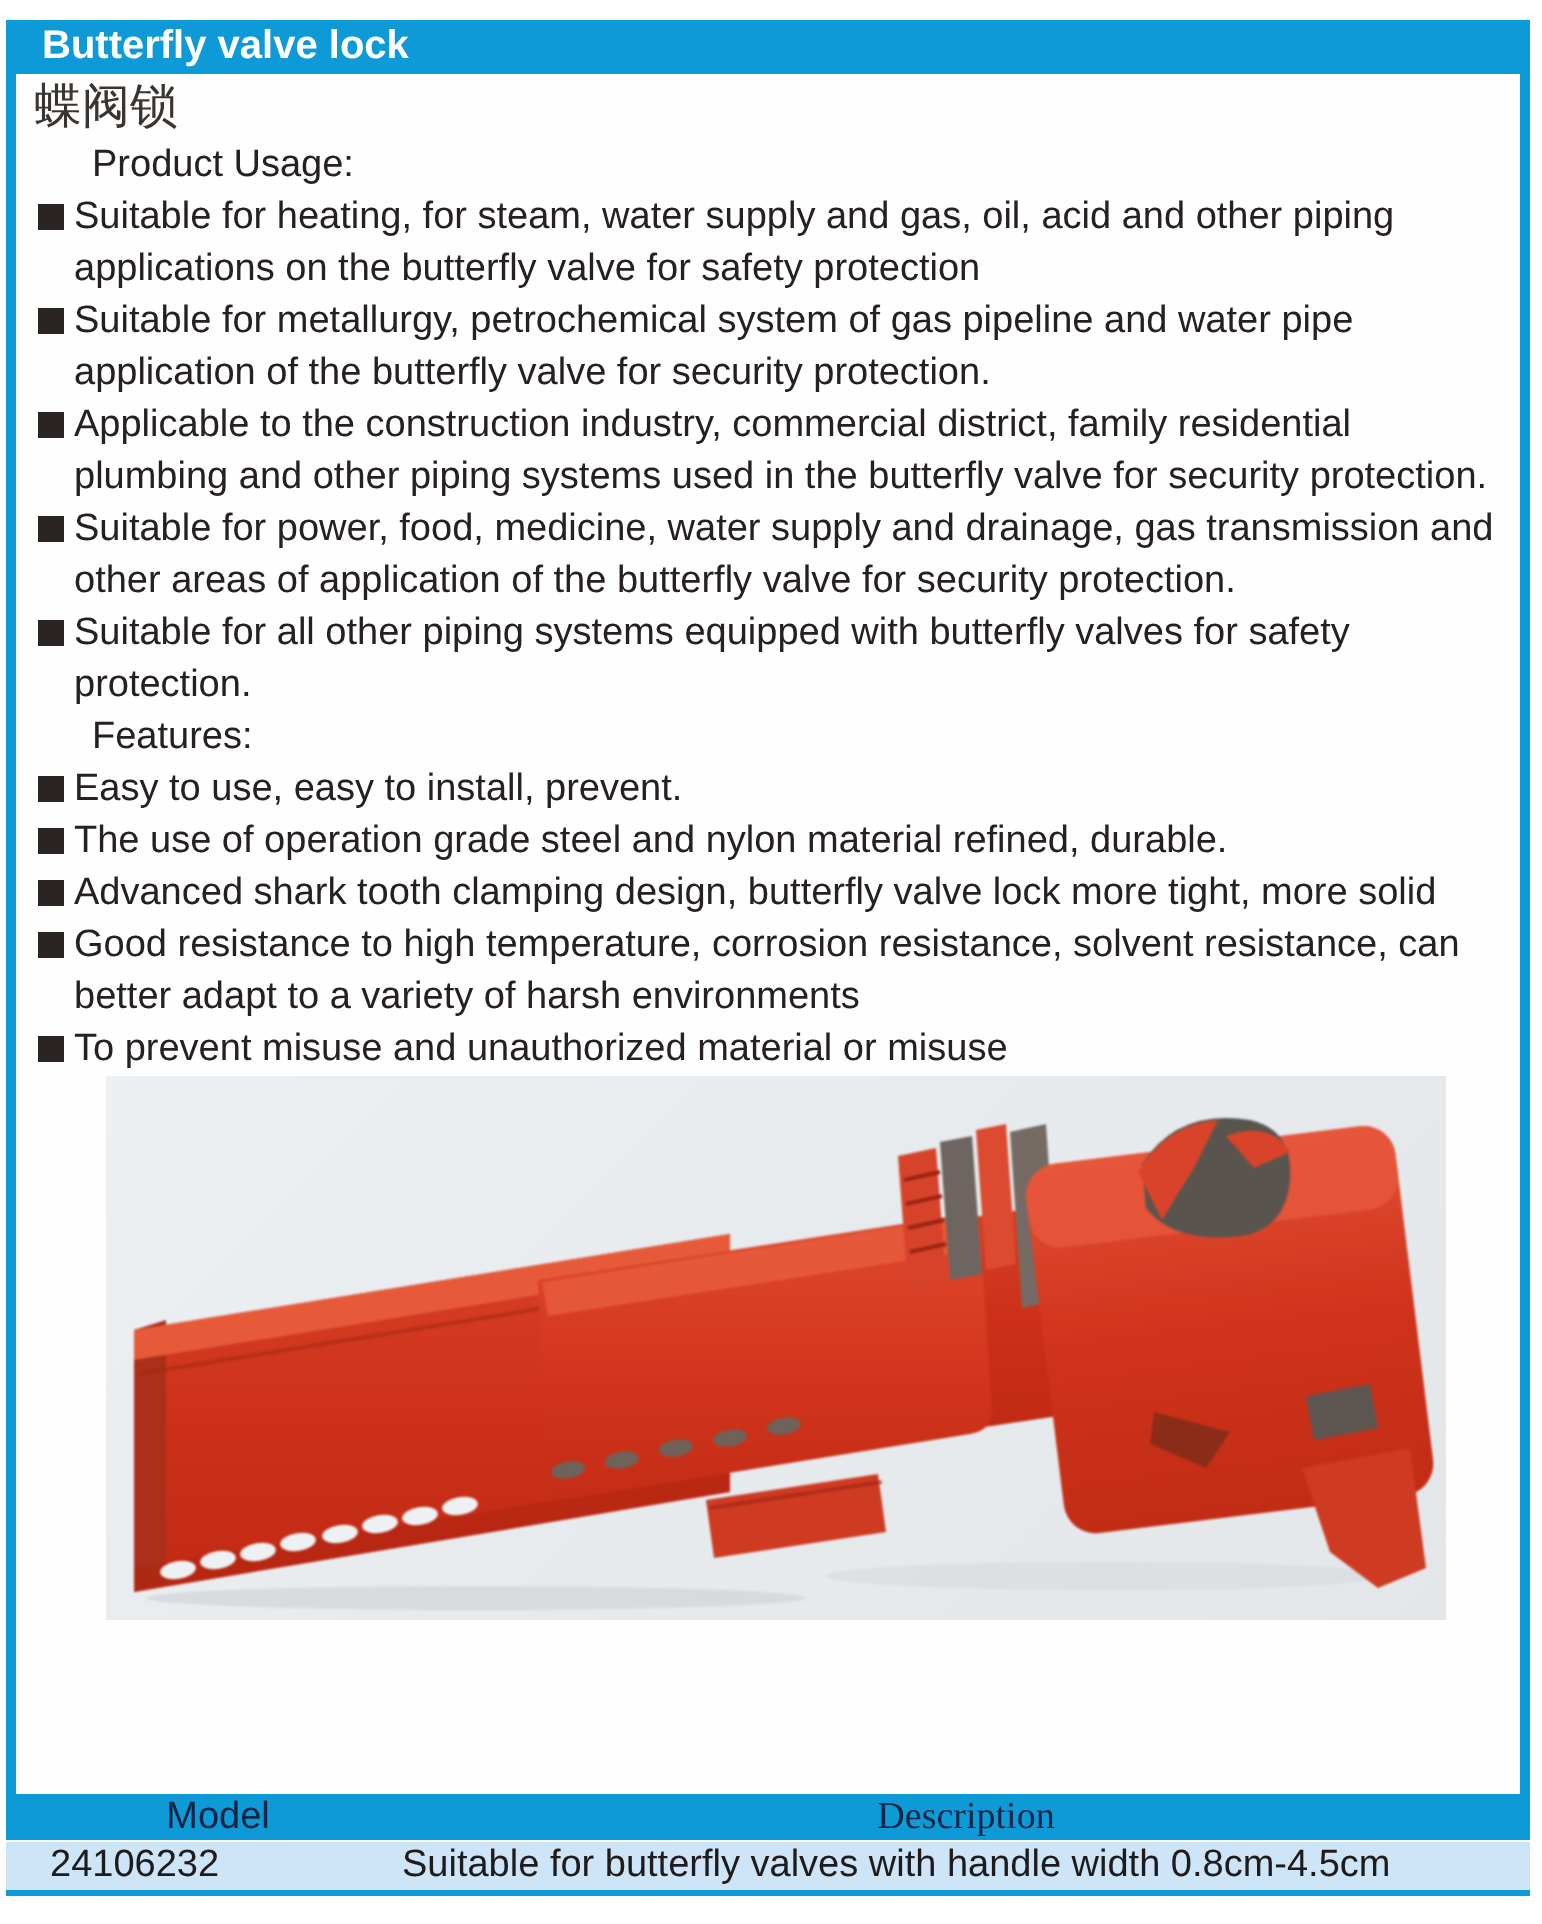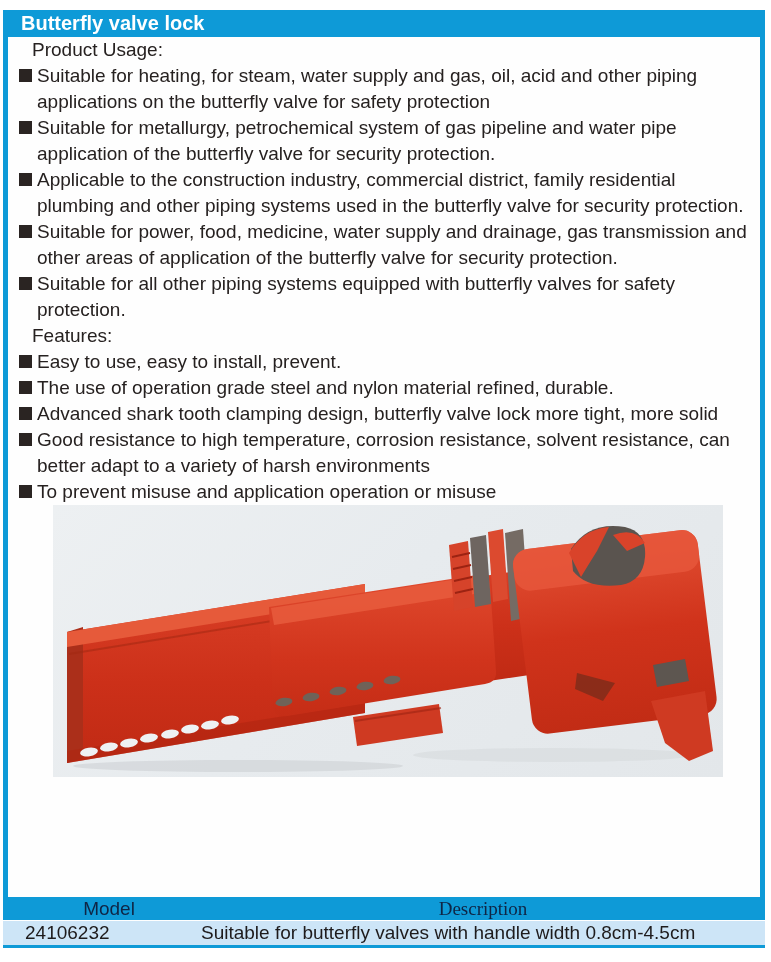--- a/index.html
+++ b/index.html
@@ -22,21 +22,21 @@
     position:absolute;left:3px;top:37px;width:752px;height:910px;
     border-left:5px solid var(--accent-blue,#0e9ad7);
     border-right:5px solid var(--accent-blue,#0e9ad7);
     box-sizing:content-box;background:#fefefe;
   }
   .content{height:860px;overflow:hidden;}
   .subtitle-cn{
     font-size:24px;line-height:28px;color:#3a3530;margin:3px 0 2px 0;padding-left:9px;
   }
   .textblock{font-size:19px;line-height:26px;padding-right:10px;}
-  .list-heading{padding-left:24px;}
+  .list-heading{padding-left:38px;}
   .bullet-item{display:flex;align-items:flex-start;padding-left:11px;}
   .bullet-sq{
     flex:0 0 auto;width:13px;height:13px;background:#2a2422;margin:6px 5px 0 0;
   }
   .bullet-text{flex:1;}
   .photo{
     width:670px;height:272px;margin:0 0 0 45px;
     background:linear-gradient(135deg,#edf0f2 0%,#e7ebee 45%,#e3e7ea 100%);
     position:relative;overflow:hidden;
   }
@@ -63,20 +63,21 @@
 
 <div class="page">
 
   <div class="titlebar">
     <span class="title">Butterfly valve lock</span>
   </div>
 
   <div class="frame">
     <div class="content">
 
+      <div class="subtitle-cn">蝶阀锁</div>
 
       <div class="textblock">
         <div class="list-heading">Product Usage:</div>
 
         <div class="bullet-item">
           <span class="bullet-sq"></span>
           <span class="bullet-text">Suitable for heating, for steam, water supply and gas, oil, acid and other piping applications on the butterfly valve for safety protection</span>
         </div>
         <div class="bullet-item">
           <span class="bullet-sq"></span>
@@ -108,21 +109,21 @@
         <div class="bullet-item">
           <span class="bullet-sq"></span>
           <span class="bullet-text">Advanced shark tooth clamping design, butterfly valve lock more tight, more solid</span>
         </div>
         <div class="bullet-item">
           <span class="bullet-sq"></span>
           <span class="bullet-text">Good resistance to high temperature, corrosion resistance, solvent resistance, can better adapt to a variety of harsh environments</span>
         </div>
         <div class="bullet-item">
           <span class="bullet-sq"></span>
-          <span class="bullet-text">To prevent misuse and application operation or misuse</span>
+          <span class="bullet-text">To prevent misuse and unauthorized material or misuse</span>
         </div>
       </div>
 
       <div class="photo" title="Red plastic butterfly valve lockout device, angled view, strap with adjustment holes and clamp head">
         <svg width="670" height="272" viewBox="0 0 670 272" xmlns="http://www.w3.org/2000/svg">
           <defs>
             <linearGradient id="gLeft" x1="0" y1="0" x2="0" y2="1">
               <stop offset="0" stop-color="#da4027"></stop>
               <stop offset="0.55" stop-color="#cc3019"></stop>
               <stop offset="1" stop-color="#c02a14"></stop>

